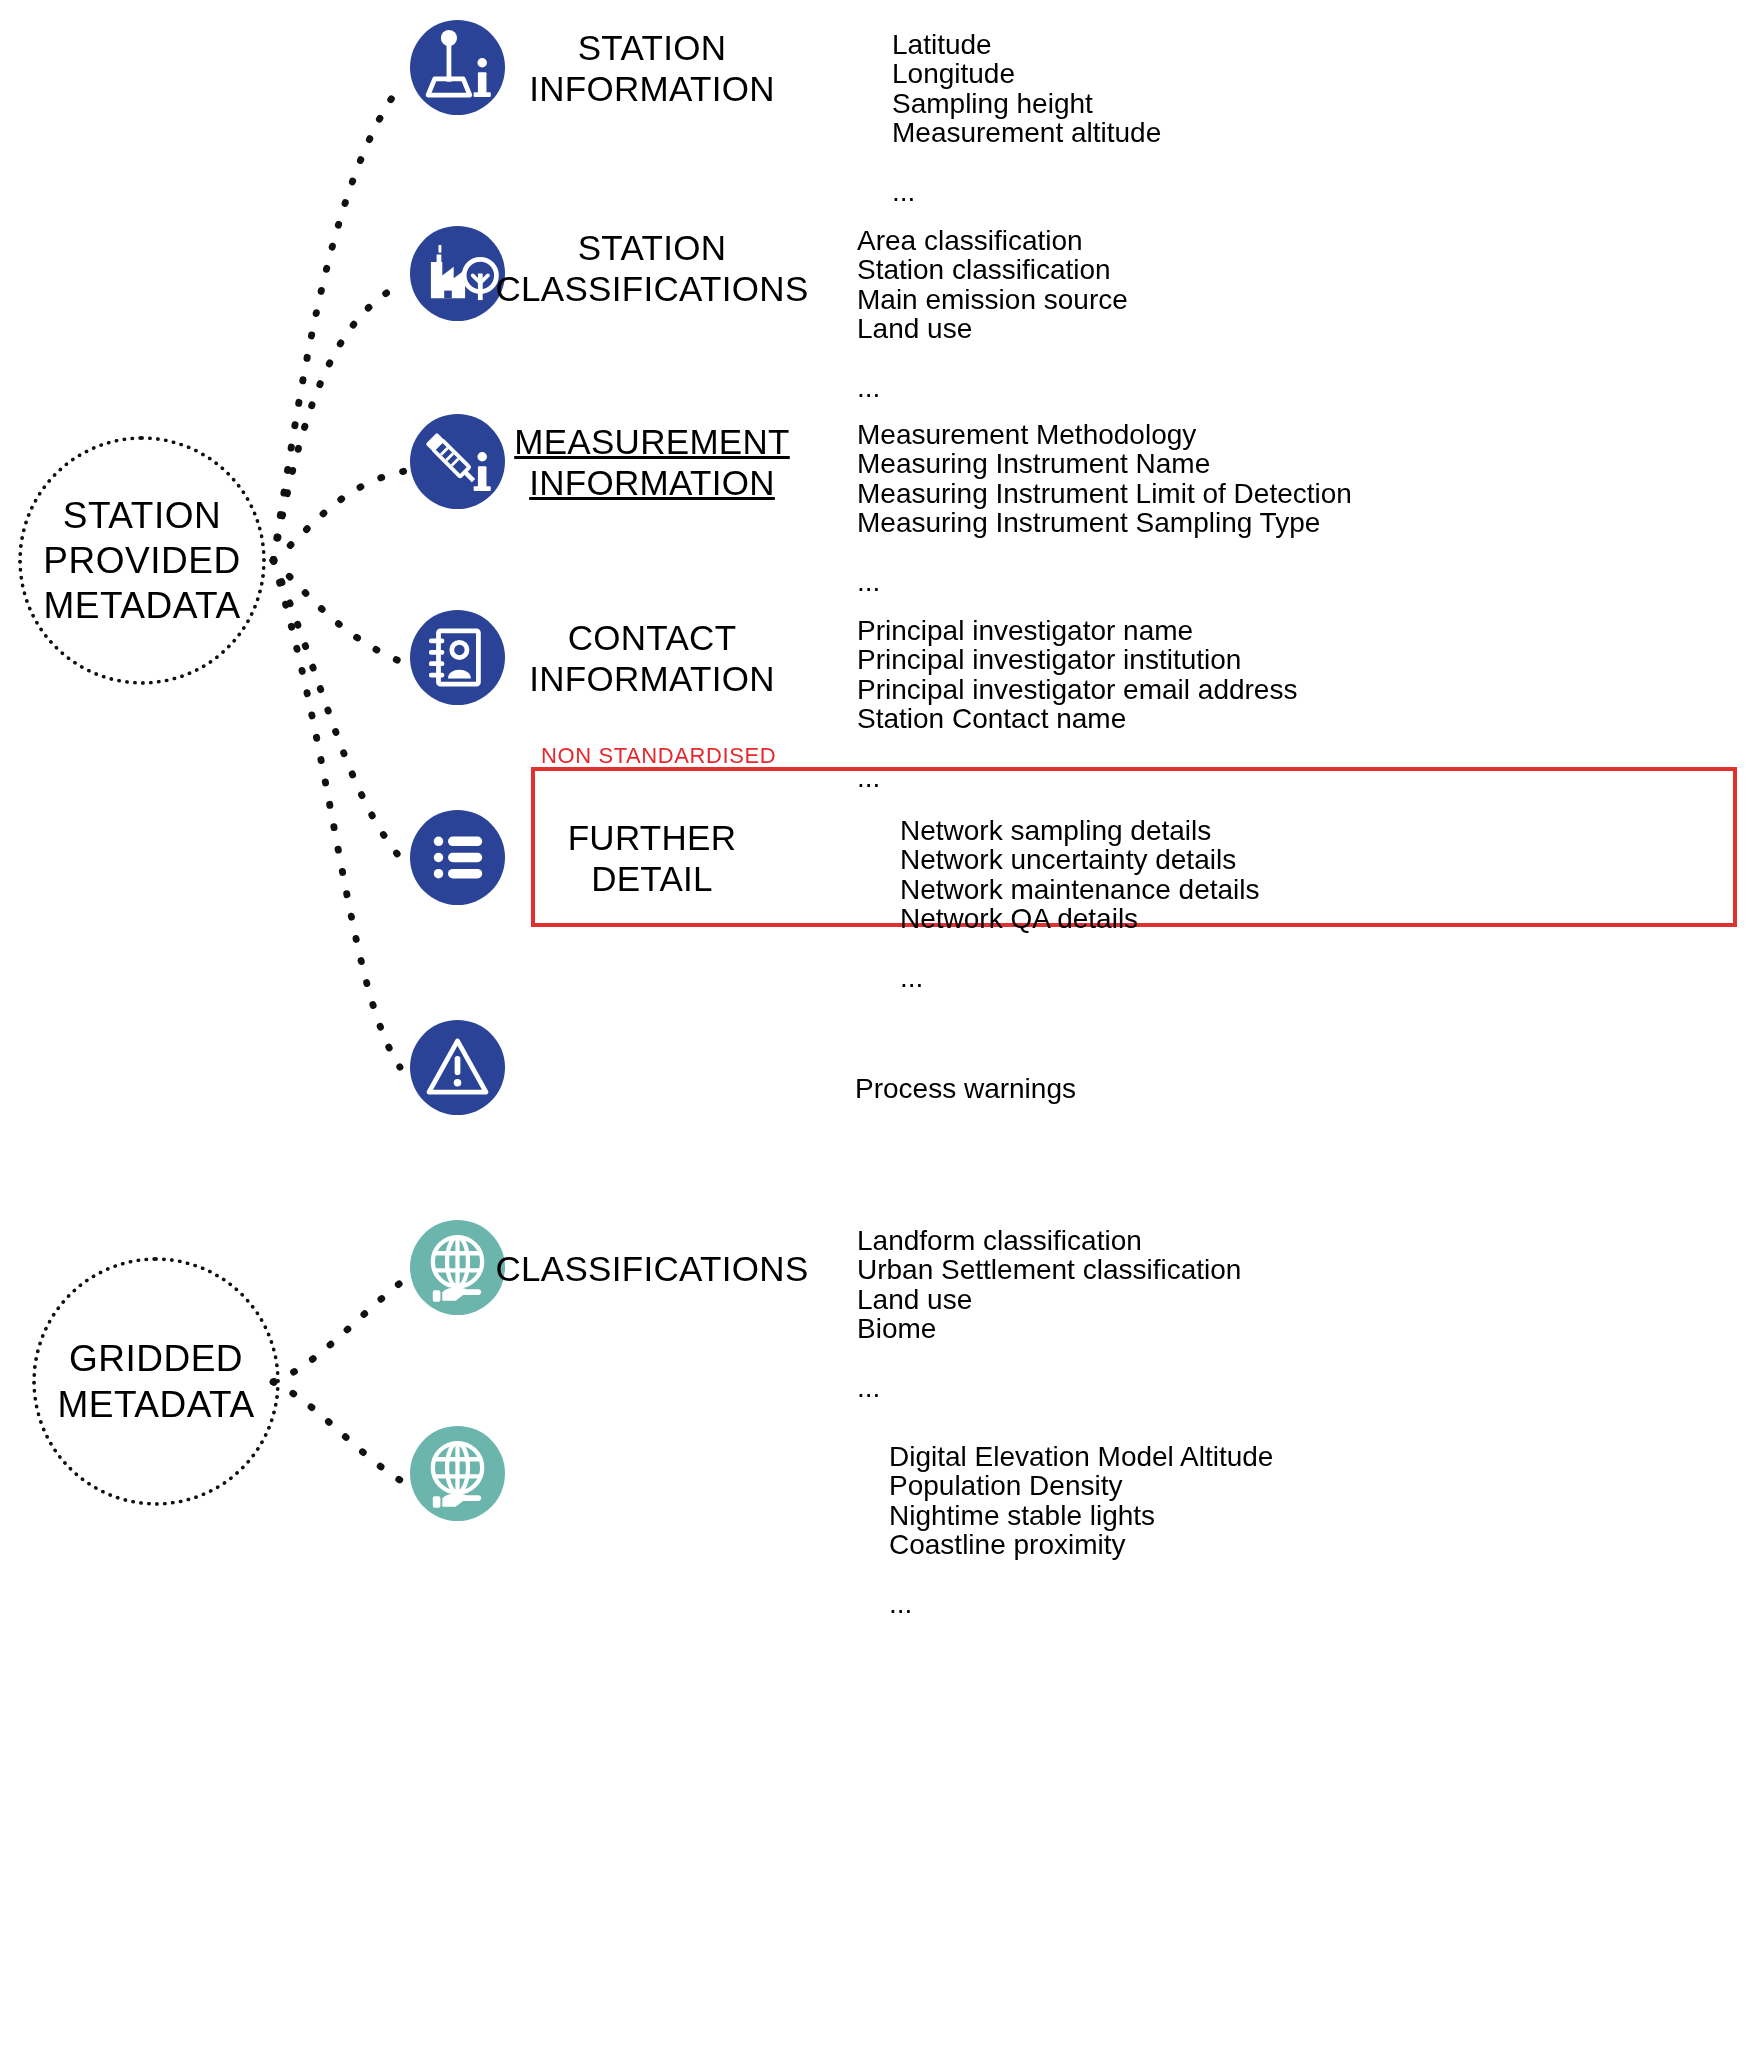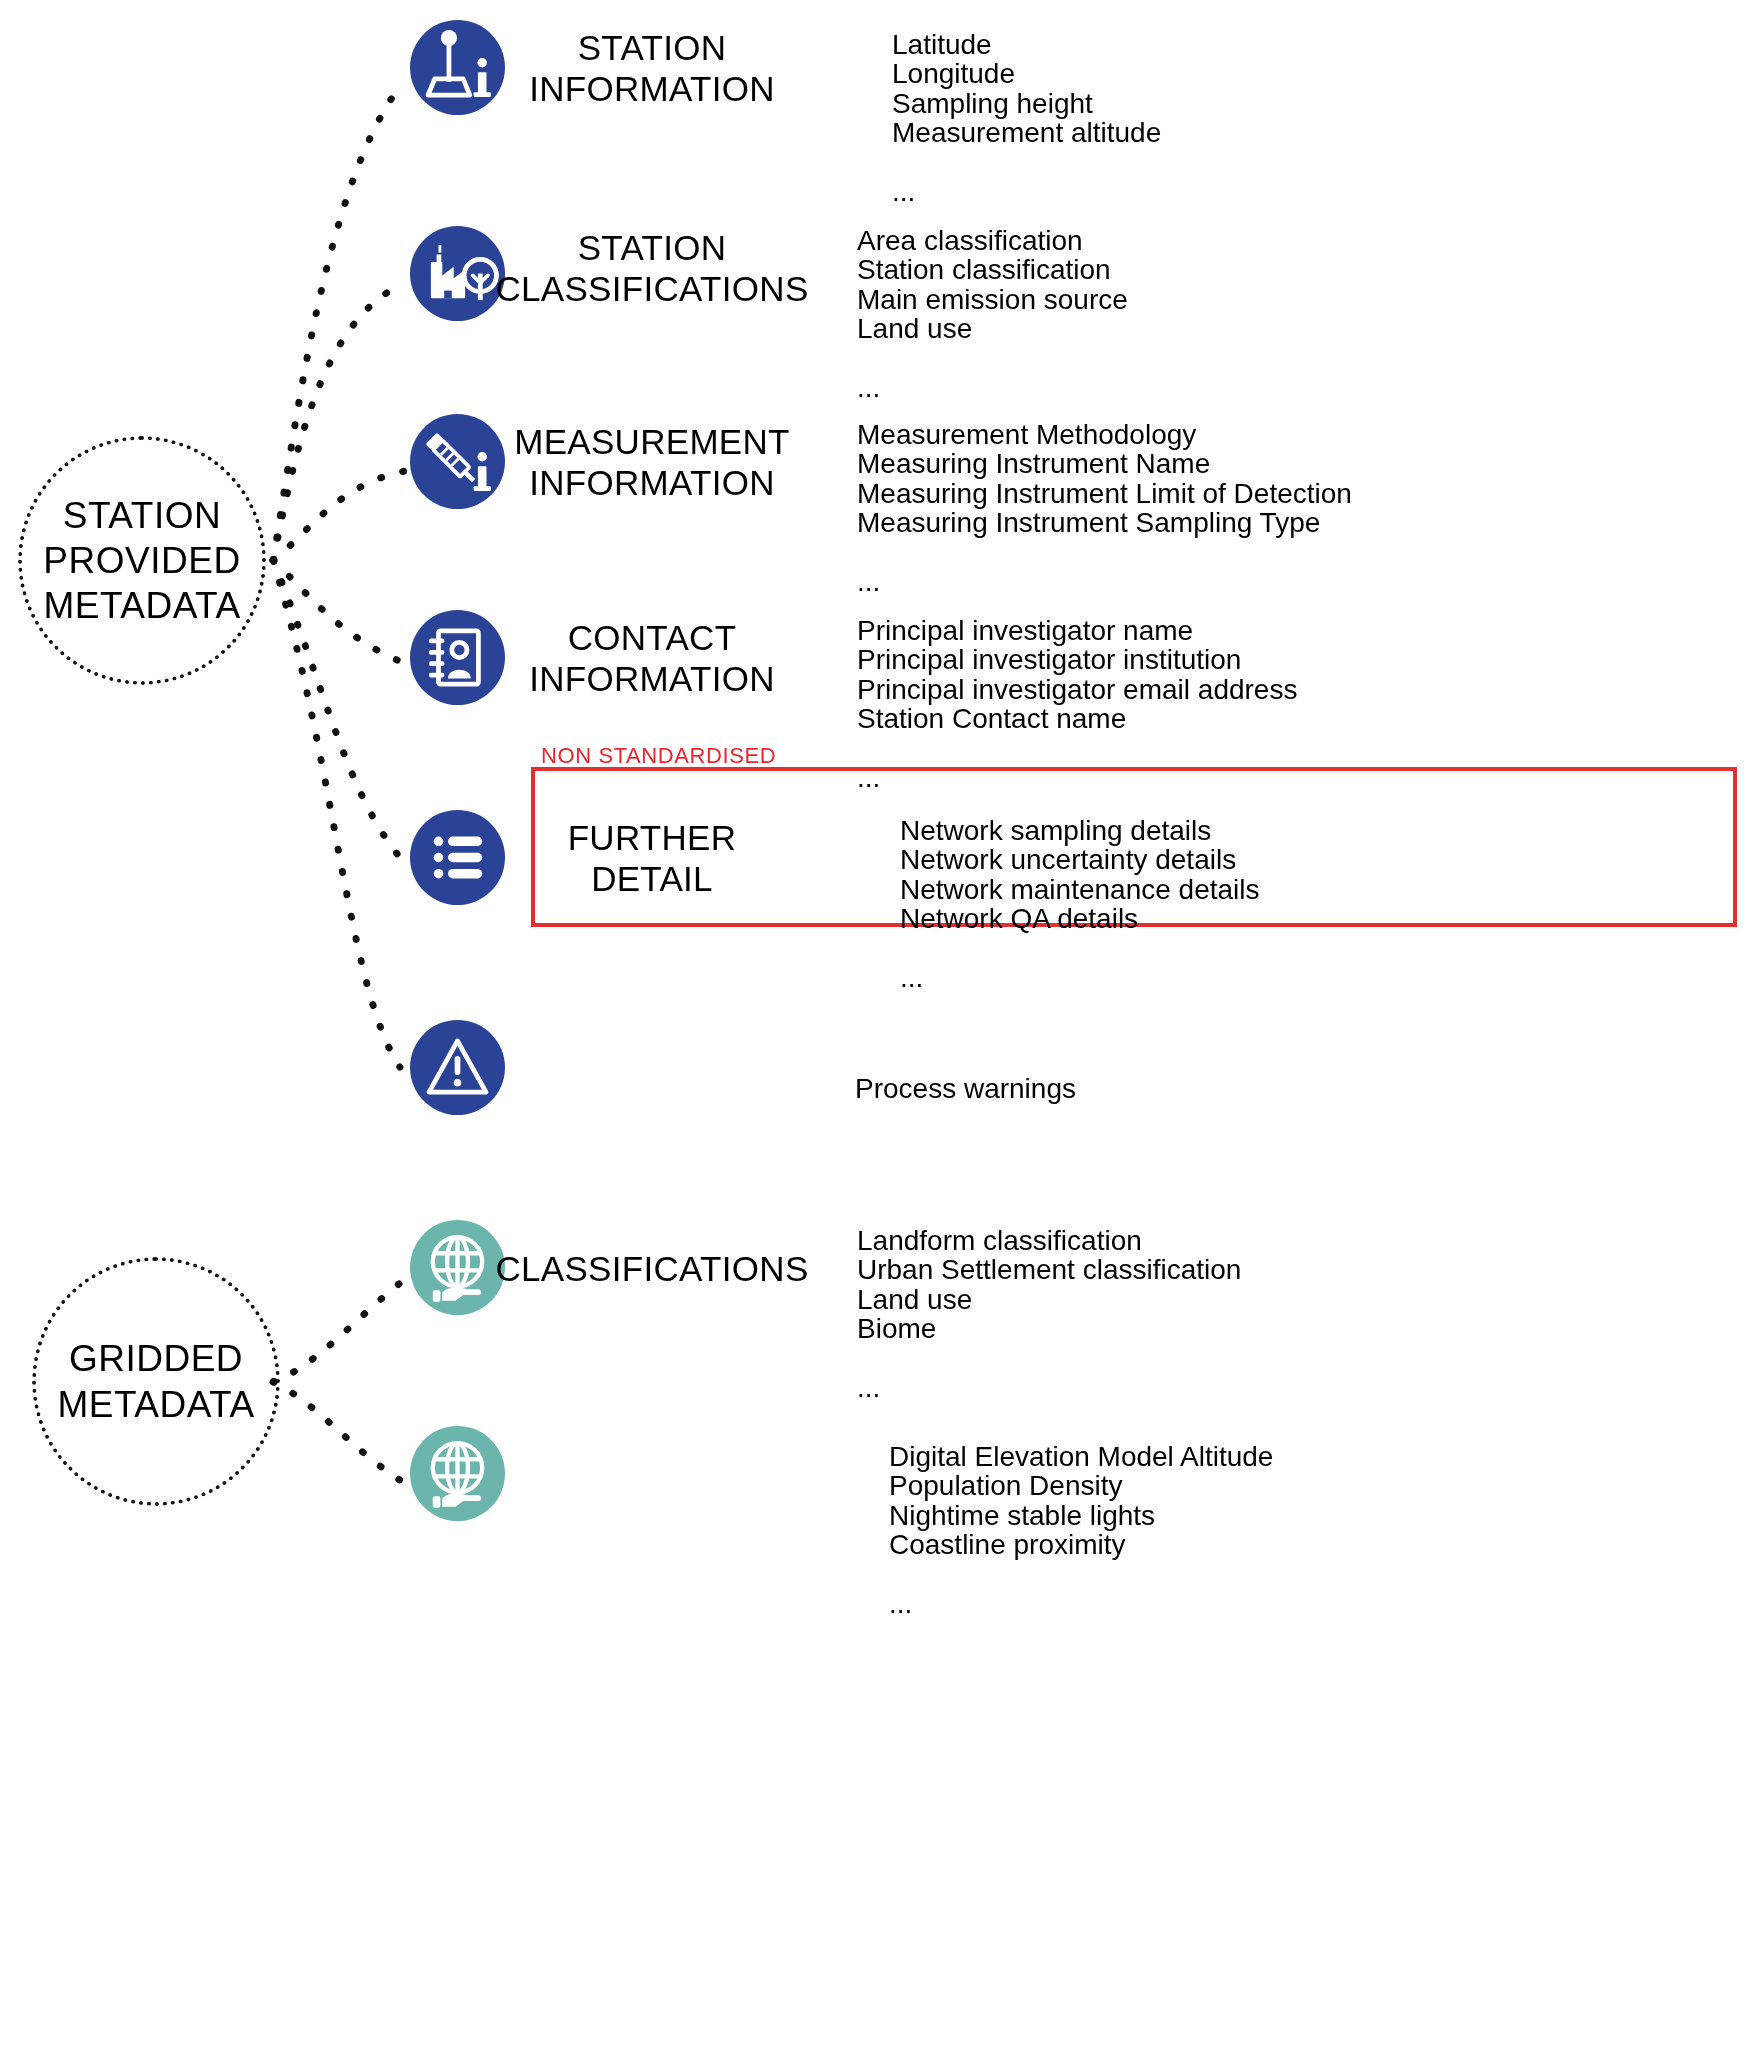--- a/index.html
+++ b/index.html
@@ -143,21 +143,21 @@
           <rect x="41.5" y="34" width="10" height="3" stroke="none"></rect>
           <rect x="41.5" y="42" width="10" height="3" stroke="none"></rect>
           <rect x="41.5" y="50" width="10" height="3" stroke="none"></rect>
         </g>
         <circle cx="76" cy="45" r="5" stroke="none"></circle>
         <rect x="71.5" y="55" width="9" height="24" rx="1" stroke="none"></rect>
         <rect x="67" y="76" width="18" height="5" rx="1" stroke="none"></rect>
       </g>
     </svg>
   </div>
-  <div class="cat-title" style="left:444px;top:422px;">MEASUREMENT
+  <div class="cat-title" style="left:444px;top:422px;text-decoration:underline;">MEASUREMENT
 INFORMATION</div>
   <div class="detail-list" style="left:857px;top:390px;">
     <span>Measurement Methodology
 Measuring Instrument Name
 Measuring Instrument Limit of Detection
 Measuring Instrument Sampling Type
 
 ...</span>
   </div>
 

